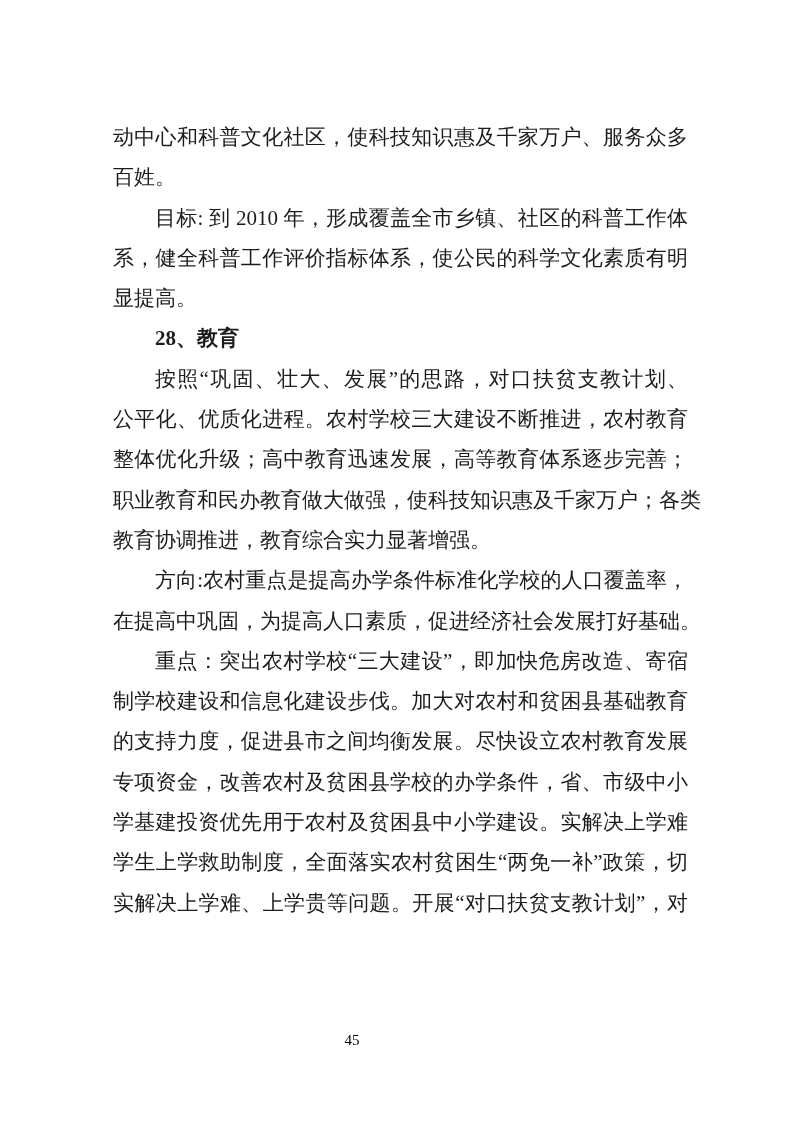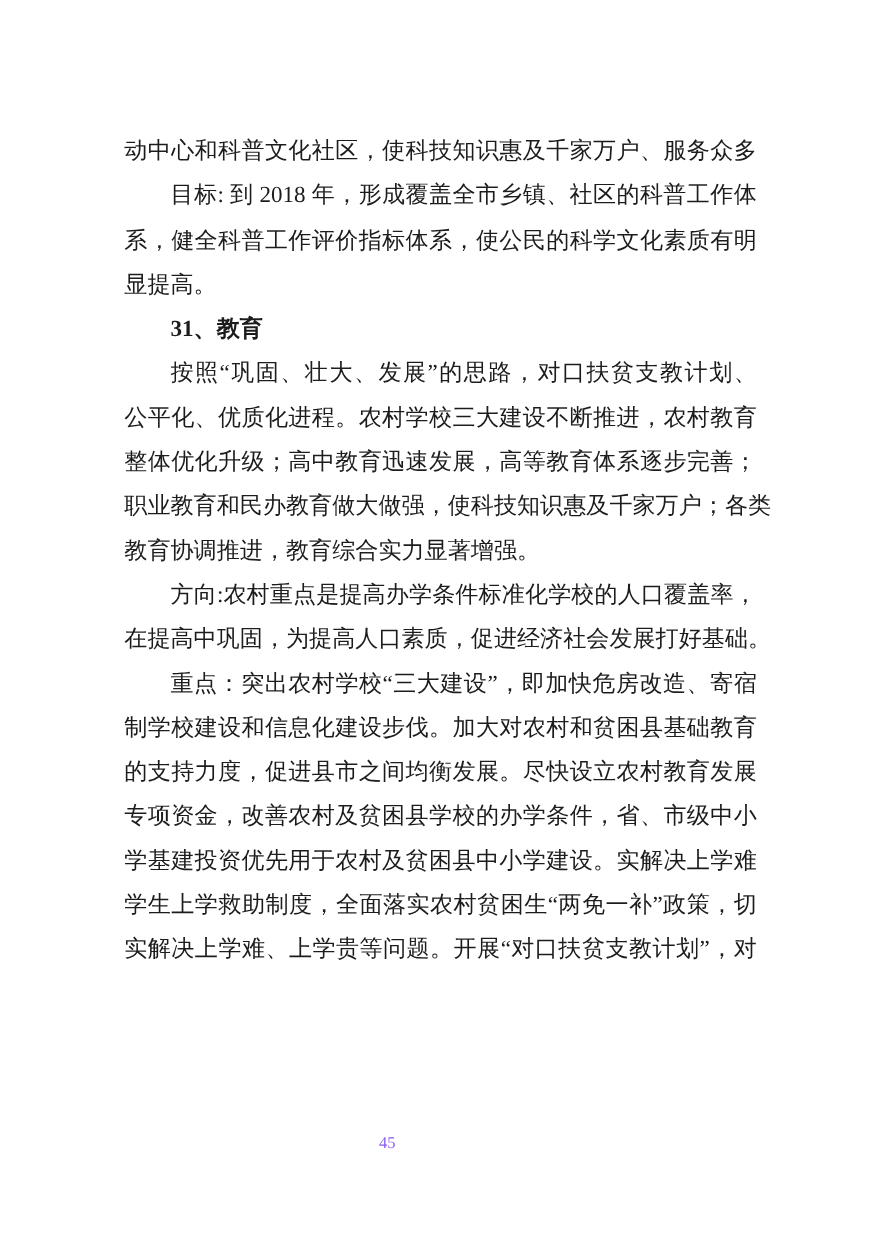--- a/index.html
+++ b/index.html
@@ -43,42 +43,43 @@
   .ln.bold {
     font-weight: bold;
   }
   .page-number {
     position: absolute;
     top: 1032px;
     left: 0;
     width: 100%;
     text-align: center;
     font-size: 15px;
-    color: #8b5cf6;
+    color: #000000;
   }
 </style>
 </head>
 <body>
 
 <div class="page">
 
   <div class="content">
 
     <div>
       <div class="ln">动中心和科普文化社区，使科技知识惠及千家万户、服务众多</div>
+      <div class="ln short">百姓。</div>
     </div>
 
     <div>
-      <div class="ln ind">目标: 到 2018 年，形成覆盖全市乡镇、社区的科普工作体</div>
+      <div class="ln ind">目标: 到 2010 年，形成覆盖全市乡镇、社区的科普工作体</div>
       <div class="ln">系，健全科普工作评价指标体系，使公民的科学文化素质有明</div>
       <div class="ln short">显提高。</div>
     </div>
 
     <div>
-      <div class="ln short ind bold">31、教育</div>
+      <div class="ln short ind bold">28、教育</div>
     </div>
 
     <div>
       <div class="ln ind">按照“巩固、壮大、发展”的思路，对口扶贫支教计划、</div>
       <div class="ln">公平化、优质化进程。农村学校三大建设不断推进，农村教育</div>
       <div class="ln">整体优化升级；高中教育迅速发展，高等教育体系逐步完善；</div>
       <div class="ln">职业教育和民办教育做大做强，使科技知识惠及千家万户；各类</div>
       <div class="ln short">教育协调推进，教育综合实力显著增强。</div>
     </div>
 

